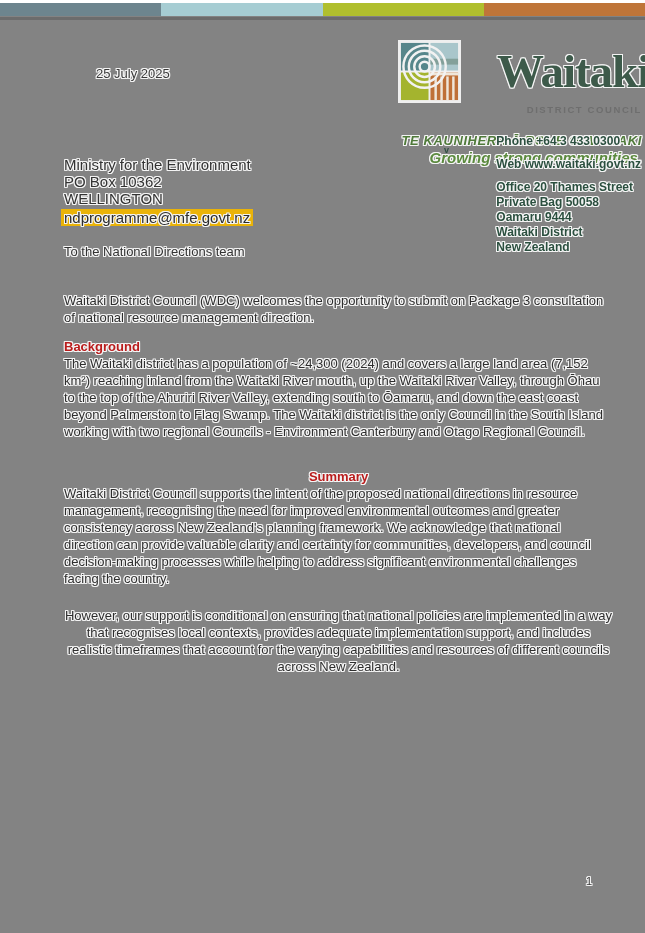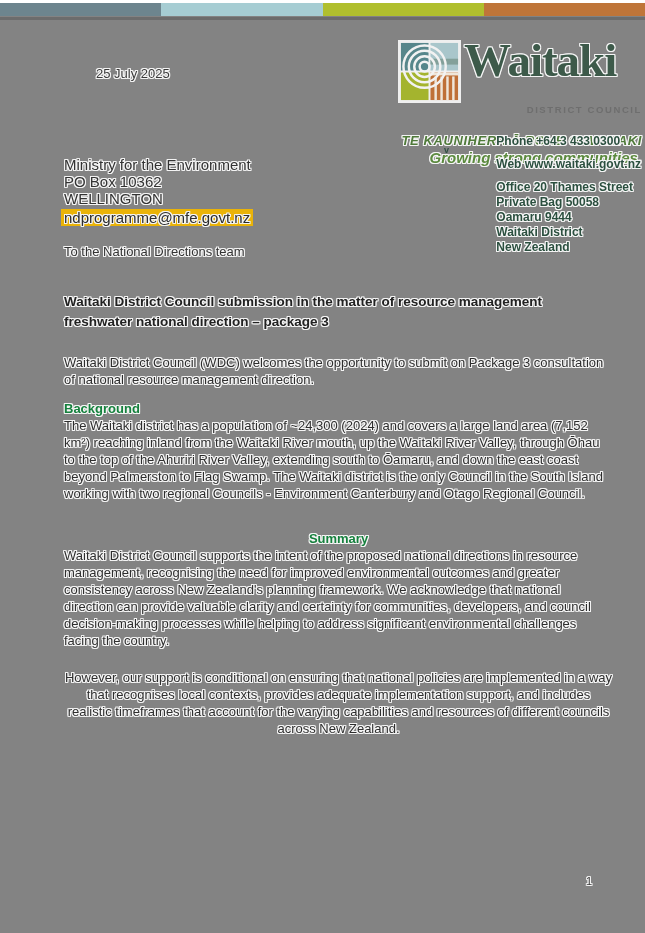--- a/index.html
+++ b/index.html
@@ -26,21 +26,21 @@
     text-shadow:
       -1px -1px 0 #f4f4f4, 0 -1px 0 #f4f4f4, 1px -1px 0 #f4f4f4,
       -1px 0 0 #f4f4f4, 1px 0 0 #f4f4f4,
       -1px 1px 0 #f4f4f4, 0 1px 0 #f4f4f4, 1px 1px 0 #f4f4f4;
   }
 
   .date{position:absolute;left:64px;top:66px;font-size:13px;color:#3a3a3a;padding-left:32px;}
 
   
   .logo-block{position:absolute;top:38px;right:3px;width:244px;}
-  .logo-row{display:flex;align-items:flex-start;}
+  .logo-row{display:flex;align-items:center;gap:33px;}
   .logo-mark{width:63px;height:63px;flex:0 0 63px;margin-top:2px;}
   .wordmark{
     font-family:"Liberation Serif","DejaVu Serif",serif;
     font-weight:bold;font-size:47px;line-height:44px;letter-spacing:-1px;
     color:#3d5a4a;margin-left:3px;
   }
   .dc-line{margin-top:1px;text-align:right;font-size:9.5px;letter-spacing:1.6px;color:#6e6e6e;font-weight:bold;}
   .maori-line{text-align:right;font-size:13px;letter-spacing:.6px;color:#4f7a3a;font-weight:bold;font-style:italic;margin-top:18px;}
   .tagline{
     text-align:right;font-family:Liberation Sans, sans-serif;
@@ -61,21 +61,21 @@
   .email{
     display:inline-block;background:#eab308;color:#2d2d2d;padding:0 3px;margin-left:-3px;margin-top:2px;
     text-decoration:none;
   }
   .salutation{position:absolute;left:64px;top:244px;font-size:13px;color:#333;}
 
   
   .body-content{position:absolute;left:64px;top:292px;width:549px;font-size:13px;line-height:17px;color:#2e2e2e;}
   .title{font-weight:bold;font-size:13.5px;line-height:20px;color:#222;margin:0 0 22px 0;}
   .para{margin:0;}
-  .sec-head{font-weight:bold;color:#15803d;margin:12px 0 0 0;}
+  .sec-head{font-weight:bold;color:#b91c1c;margin:12px 0 0 0;}
   .sec-head.summary{margin-top:28px;text-align:center;}
   .closing{margin-top:20px;text-align:center;}
 
   .page-number{position:absolute;left:586px;top:875px;font-size:11px;color:#3a3a3a;}
 </style>
 </head>
 <body>
 
 <div class="page"></div>
 
@@ -132,21 +132,20 @@
 <div class="recipient halo">
   <div>Ministry for the Environment</div>
   <div>PO Box 10362</div>
   <div>WELLINGTON</div>
   <a class="email" href="#">ndprogramme@mfe.govt.nz</a>
 </div>
 
 <div class="salutation halo">To the National Directions team</div>
 
 <div class="body-content">
-  <p class="title halo">Waitaki District Council submission in the matter of resource management freshwater national direction – package 3</p>
   <p class="para halo">Waitaki District Council (WDC) welcomes the opportunity to submit on Package 3 consultation of national resource management direction.</p>
   <p class="sec-head halo">Background</p>
   <p class="para halo">The Waitaki district has a population of ~24,300 (2024) and covers a large land area (7,152 km²) reaching inland from the Waitaki River mouth, up the Waitaki River Valley, through Ōhau to the top of the Ahuriri River Valley, extending south to Ōamaru, and down the east coast beyond Palmerston to Flag Swamp. The Waitaki district is the only Council in the South Island working with two regional Councils - Environment Canterbury and Otago Regional Council.</p>
   <p class="sec-head summary halo">Summary</p>
   <p class="para halo">Waitaki District Council supports the intent of the proposed national directions in resource management, recognising the need for improved environmental outcomes and greater consistency across New Zealand's planning framework. We acknowledge that national direction can provide valuable clarity and certainty for communities, developers, and council decision-making processes while helping to address significant environmental challenges facing the country.</p>
   <p class="para closing halo">However, our support is conditional on ensuring that national policies are implemented in a way that recognises local contexts, provides adequate implementation support, and includes realistic timeframes that account for the varying capabilities and resources of different councils across New Zealand.</p>
 </div>
 
 <div class="page-number halo">1</div>
 

